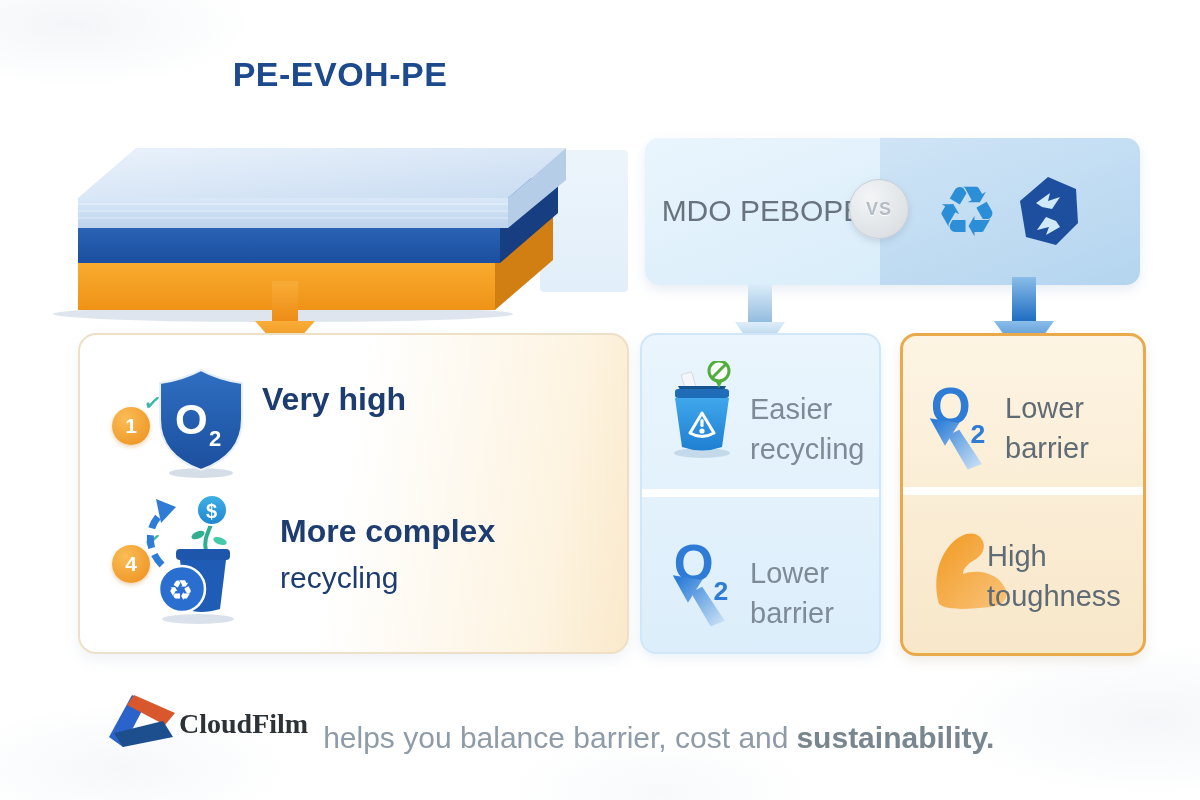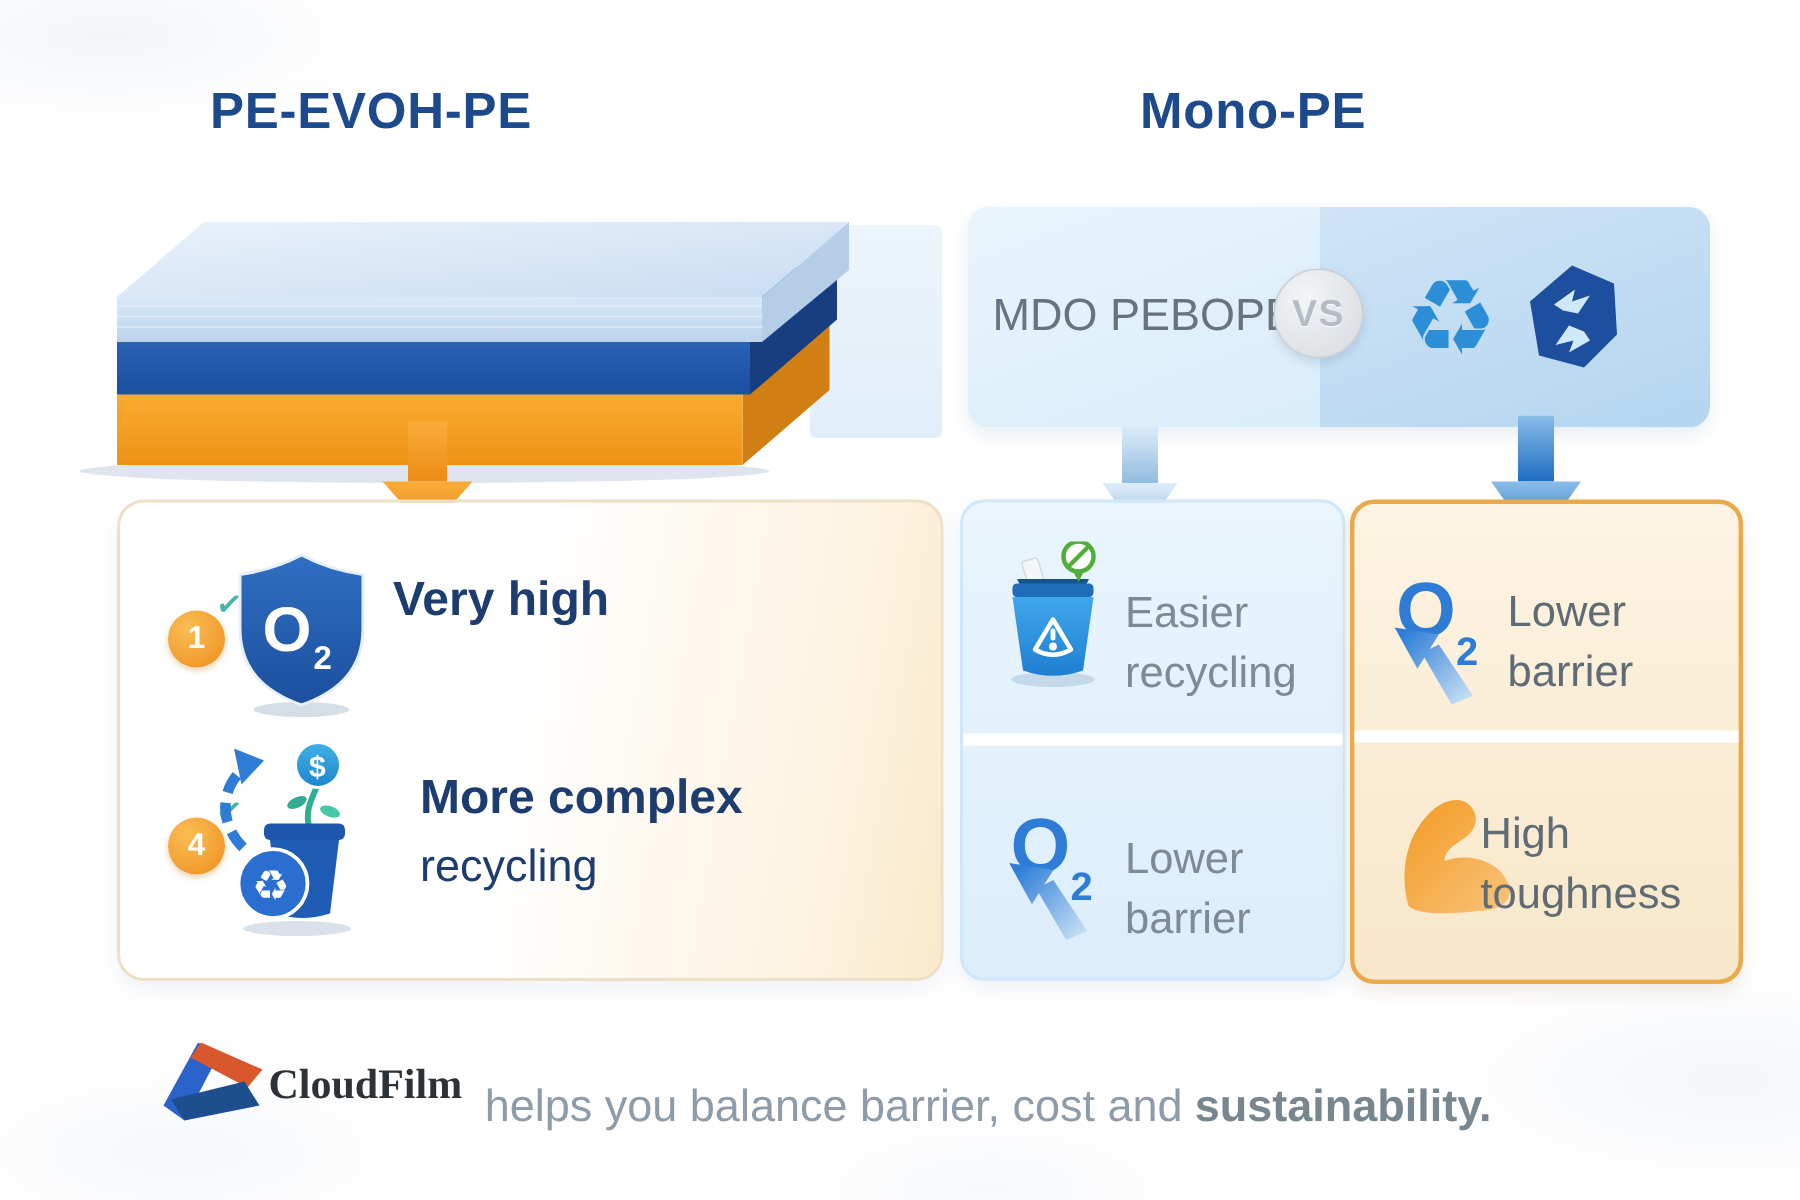--- a/index.html
+++ b/index.html
@@ -11,62 +11,62 @@
   .canvas::before{
     content:"";position:absolute;inset:0;pointer-events:none;
     background:
       radial-gradient(ellipse 260px 90px at 6% 3%, rgba(195,208,222,.20), transparent 70%),
       radial-gradient(ellipse 300px 110px at 96% 90%, rgba(195,208,222,.18), transparent 70%),
       radial-gradient(ellipse 240px 90px at 10% 96%, rgba(195,208,222,.16), transparent 70%),
       radial-gradient(ellipse 220px 80px at 55% 99%, rgba(200,212,226,.14), transparent 70%);
   }
   .abs{position:absolute;}
   .col-title{
-    font-size:34px;font-weight:700;color:#1c4a8d;letter-spacing:.5px;
+    font-size:34px;font-weight:700;color:#1c4a8d;text-align:center;letter-spacing:.5px;
   }
   
   .mono-panel{
     left:645px;top:138px;width:495px;height:147px;border-radius:14px;
     display:flex;overflow:hidden;box-shadow:0 5px 12px rgba(130,160,195,.18);
   }
   .mono-left{
     width:235px;height:100%;display:flex;flex-direction:row;align-items:center;justify-content:center;
     background:linear-gradient(160deg,#eaf5fd 0%,#d9edfa 100%);
     color:#68737e;font-size:30px;line-height:1.35;text-align:center;
   }
   .mono-right{
     flex:1;display:flex;align-items:center;justify-content:center;gap:16px;
     background:linear-gradient(160deg,#cfe4f6 0%,#b4d5ef 100%);
   }
   .recycle-glyph{font-size:70px;color:#2d8ed8;line-height:1;}
   .vs-badge{
     position:absolute;left:204px;top:41px;width:58px;height:58px;border-radius:50%;
     background:radial-gradient(circle at 35% 30%,#f3f5f7,#d5dade);
     border:1px solid #c9cfd7;display:flex;align-items:center;justify-content:center;
-    color:#b4bcc6;font-weight:700;font-size:25px;letter-spacing:1px;text-shadow:0 1px 0 #fff;
+    color:#b4bcc6;font-weight:700;font-size:18px;letter-spacing:1px;text-shadow:0 1px 0 #fff;
     box-shadow:0 3px 6px rgba(120,140,165,.25);
   }
   
   .pe-panel{
     left:78px;top:333px;width:547px;height:317px;border-radius:18px;
     border:2px solid #eee0c6;
     background:linear-gradient(100deg,#ffffff 48%,#fdf3e0 85%,#fae9cb 100%);
     box-shadow:0 6px 14px rgba(150,170,195,.15);
   }
   .num-badge{
     position:absolute;width:38px;height:38px;border-radius:50%;
     background:radial-gradient(circle at 35% 30%,#f9bd55,#ee8e1c);
     color:#fff;font-weight:700;font-size:21px;display:flex;align-items:center;justify-content:center;
     box-shadow:0 2px 4px rgba(200,130,30,.35);
   }
   .tick{position:absolute;color:#43b7a4;font-size:21px;font-weight:700;transform:rotate(8deg);}
   .feat-text .t1{display:block;font-size:32px;font-weight:600;color:#1d3c70;line-height:1.25;}
   .feat-text .t2{display:block;font-size:30px;font-weight:400;color:#4a6480;line-height:1.3;margin-top:7px;}
   .feat-text.all-navy .t2{color:#1d3c70;font-weight:500;}
-  .cell-panel{border-radius:16px;padding-left:16px;}
+  .cell-panel{border-radius:16px;}
   .mid-panel{
     left:640px;top:333px;width:237px;height:317px;
     border:2px solid #cfe7f8;background:linear-gradient(180deg,#eaf5fd 0%,#dceefb 100%);
     box-shadow:0 5px 12px rgba(130,160,195,.14);
   }
   .tough-panel{
     left:900px;top:333px;width:240px;height:317px;
     border:3px solid #e9aa4c;background:linear-gradient(180deg,#fdf4e3 0%,#f8e7c9 100%);
     box-shadow:0 5px 12px rgba(170,150,110,.18);
   }
@@ -83,21 +83,20 @@
     left:540px;top:150px;width:88px;height:142px;border-radius:4px;
     background:linear-gradient(180deg,#eaf3fb,#dcebf8);opacity:.85;
   }
 </style>
 </head>
 <body>
 
 <div class="canvas">
 
   <div class="abs col-title" style="left:140px;top:55px;width:400px;">PE-EVOH-PE</div>
-  <div class="abs col-title" style="left:760px;top:55px;width:270px;">Mono-PE</div>
 
   <div class="abs ghost-block"></div>
 
   <svg class="abs" style="left:48px;top:128px;" width="600" height="195" viewBox="0 0 600 195">
     <defs>
       <linearGradient id="gOrangeF" x1="0" y1="0" x2="0" y2="1">
         <stop offset="0" stop-color="#f8ab2f"></stop>
           <stop offset="1" stop-color="#ef9316"></stop>
       </linearGradient>
       <linearGradient id="gDarkF" x1="0" y1="0" x2="0" y2="1">

